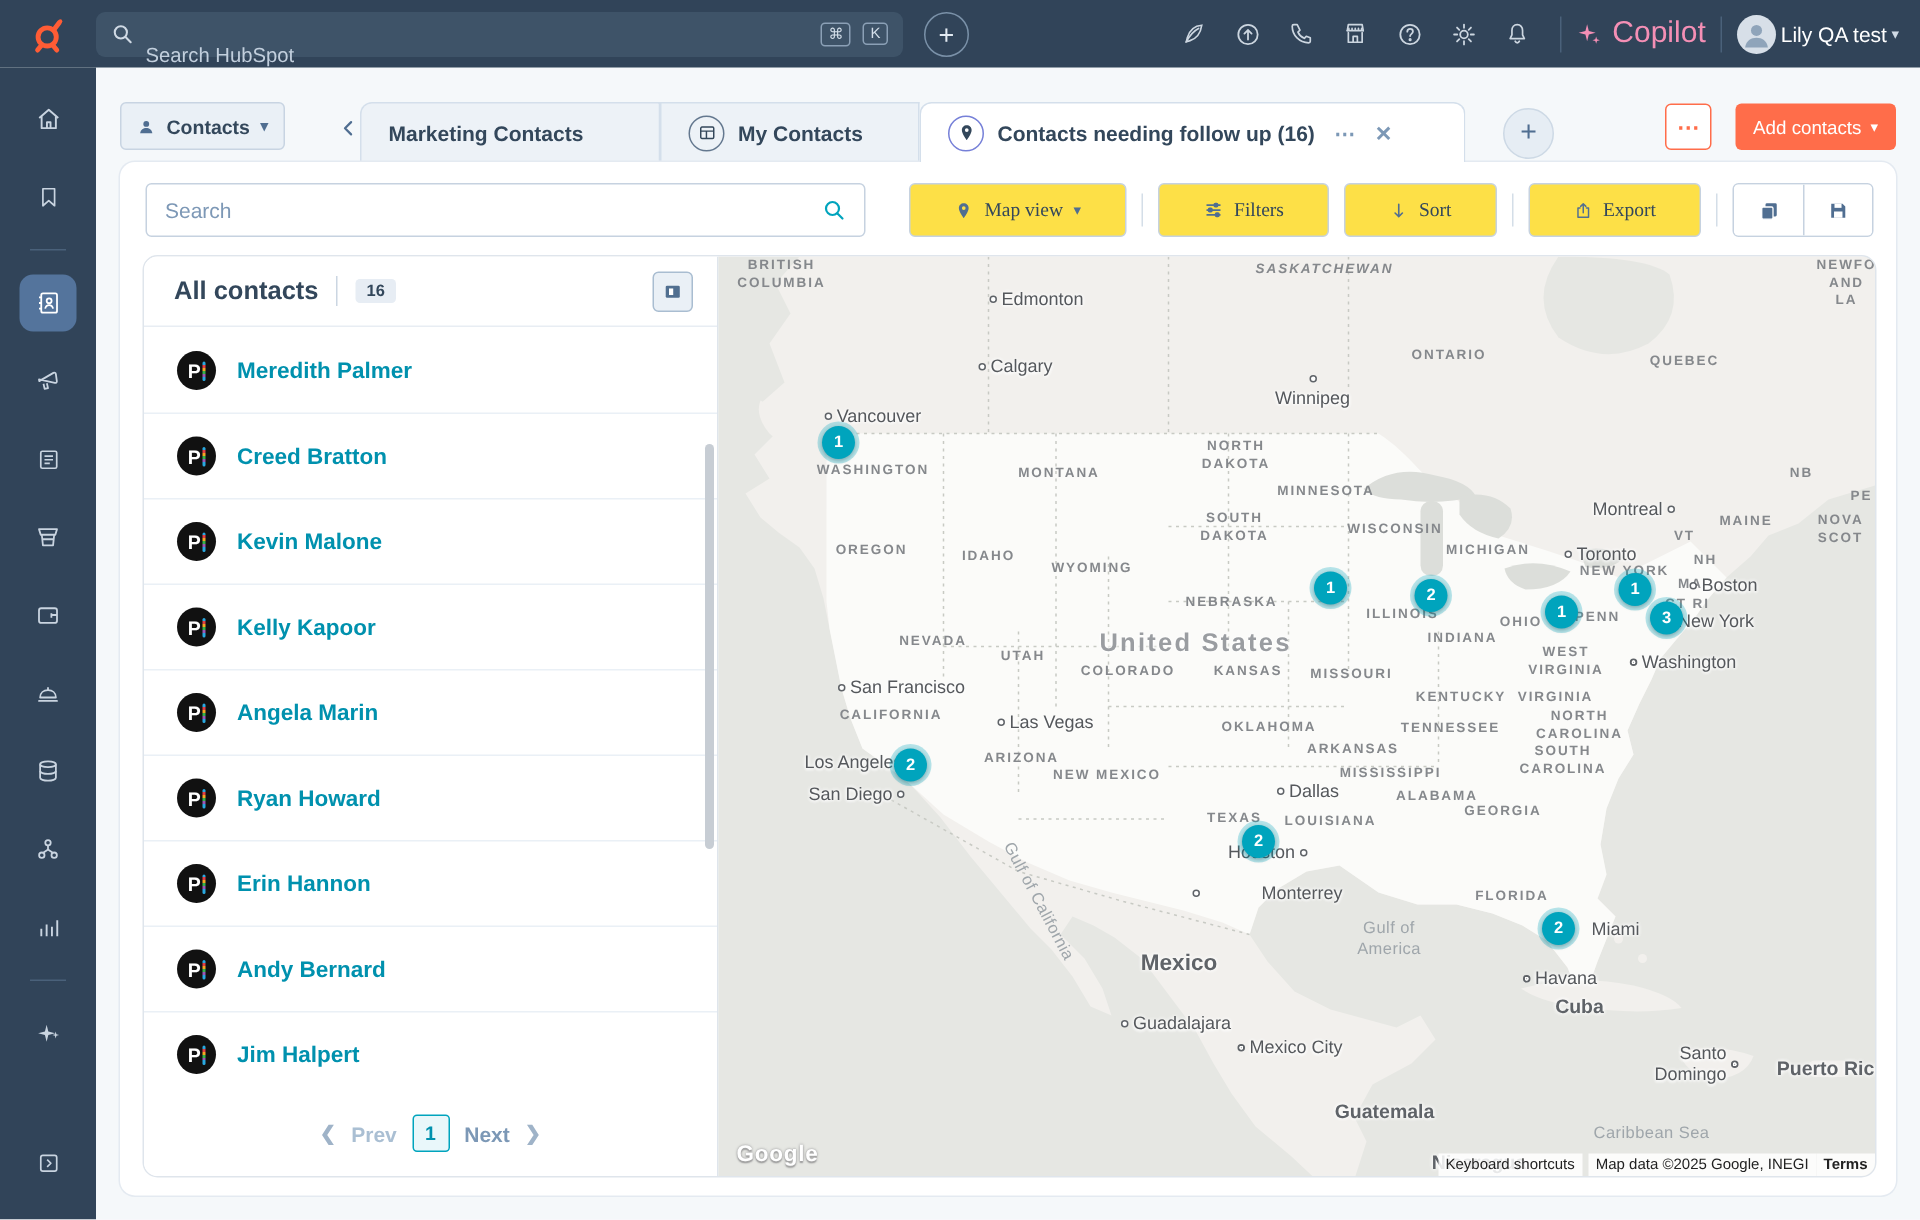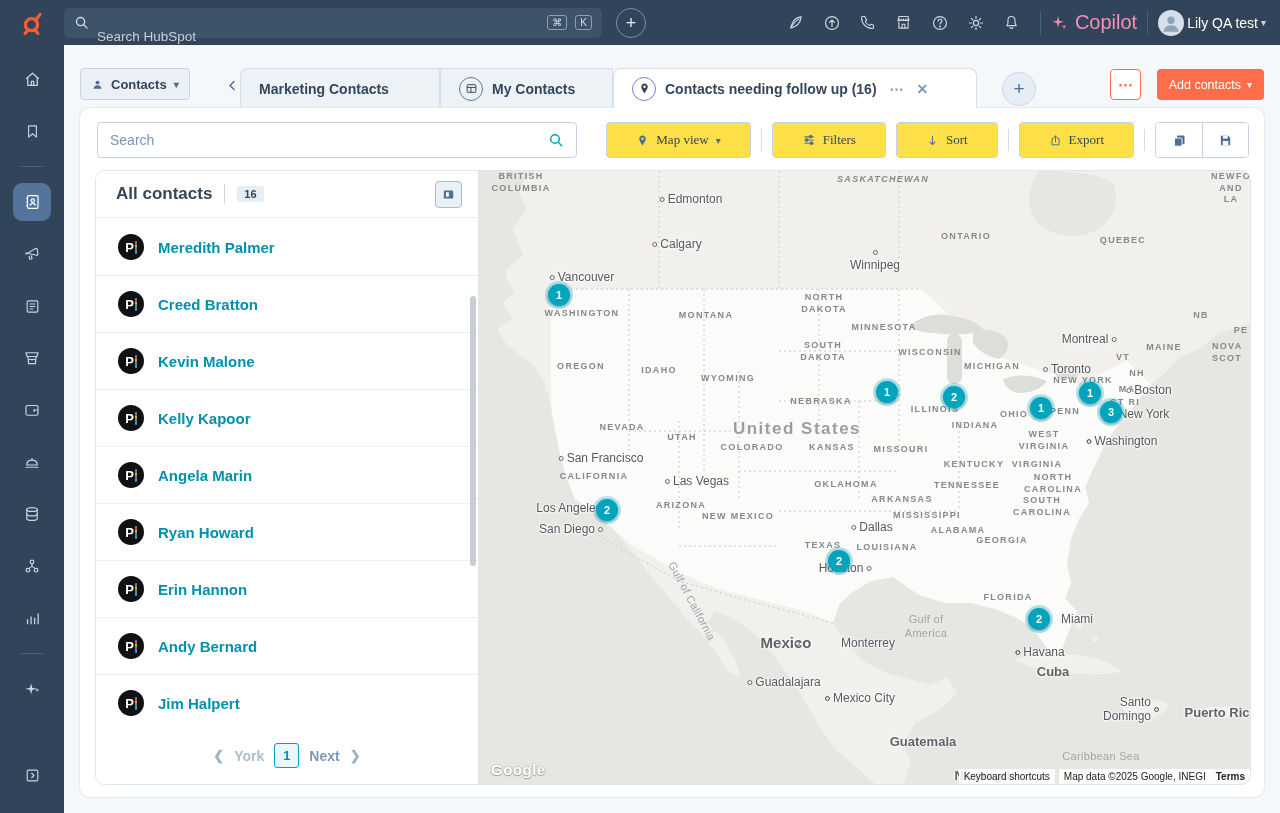--- a/index.html
+++ b/index.html
@@ -545,21 +545,21 @@
                 <span class="cav">
                   <span>P</span>
                   <span class="spark"></span>
                 </span>
                 <a class="cname">Jim Halpert</a>
               </div>
             </div>
           <div class="lscroll"></div>
           <div class="pager">
             <span class="pg-ch">❮</span>
-            <span class="pg-prev">York</span>
+            <span class="pg-prev">Prev</span>
             <span class="pg-num">1</span>
             <span class="pg-next">Next</span>
             <span class="pg-ch">❯</span>
           </div>
         </aside>
 
         <div class="mappane">
           <svg width="773" height="615" viewBox="0 0 773 615" preserveAspectRatio="none">
             <rect x="0" y="0" width="773" height="615" fill="#e6e7e3"></rect>
 
@@ -667,21 +667,21 @@
               <div class="mlab city" style="left: 588px; top: 198px;"><span class="cdot"></span><span style="white-space: pre-line; text-align: left;">Toronto</span></div>
               <div class="mlab city" style="left: 670px; top: 219px;"><span class="cdot"></span><span style="white-space: pre-line; text-align: left;">Boston</span></div>
               <div class="mlab city" style="left: 661px; top: 243px;"><span class="cdot"></span><span style="white-space: pre-line; text-align: left;">New York</span></div>
               <div class="mlab city" style="left: 643px; top: 270px;"><span class="cdot cap"></span><span style="white-space: pre-line; text-align: left;">Washington</span></div>
               <div class="mlab city" style="left: 122px; top: 287px;"><span class="cdot"></span><span style="white-space: pre-line; text-align: left;">San Francisco</span></div>
               <div class="mlab city" style="left: 218px; top: 310px;"><span class="cdot"></span><span style="white-space: pre-line; text-align: left;">Las Vegas</span></div>
               <div class="mlab city" style="left: 90px; top: 337px;"><span style="white-space: pre-line; text-align: left;">Los Angeles</span></div>
               <div class="mlab city" style="left: 92px; top: 358px;"><span style="white-space: pre-line; text-align: right;">San Diego</span><span class="cdot"></span></div>
               <div class="mlab city" style="left: 393px; top: 356px;"><span class="cdot"></span><span style="white-space: pre-line; text-align: left;">Dallas</span></div>
               <div class="mlab city" style="left: 366px; top: 397px;"><span style="white-space: pre-line; text-align: right;">Houston</span><span class="cdot"></span></div>
-              <div class="mlab city" style="left: 366px; top: 472px; gap: 41px;"><span class="cdot"></span><span style="white-space: pre-line; text-align: left;">Monterrey</span></div>
+              <div class="mlab city" style="left: 366px; top: 424px; gap: 41px;"><span class="cdot"></span><span style="white-space: pre-line; text-align: left;">Monterrey</span></div>
               <div class="mlab city" style="left: 305px; top: 511px;"><span class="cdot"></span><span style="white-space: pre-line; text-align: left;">Guadalajara</span></div>
               <div class="mlab city" style="left: 381px; top: 527px;"><span class="cdot cap"></span><span style="white-space: pre-line; text-align: left;">Mexico City</span></div>
               <div class="mlab city" style="left: 561px; top: 481px;"><span class="cdot cap"></span><span style="white-space: pre-line; text-align: left;">Havana</span></div>
               <div class="mlab city" style="left: 652px; top: 538px;"><span style="white-space: pre-line; text-align: right;">Santo
 Domingo</span><span class="cdot cap"></span></div>
               <div class="mlab city" style="left: 598px; top: 448px;"><span style="white-space: pre-line; text-align: left;">Miami</span></div>
             </div>
           <div class="mlayer" id="marker-layer" style="pointer-events:auto">
               <div class="marker" style="left: 80px; top: 124px;">1</div>
               <div class="marker" style="left: 408px; top: 221px;">1</div>

